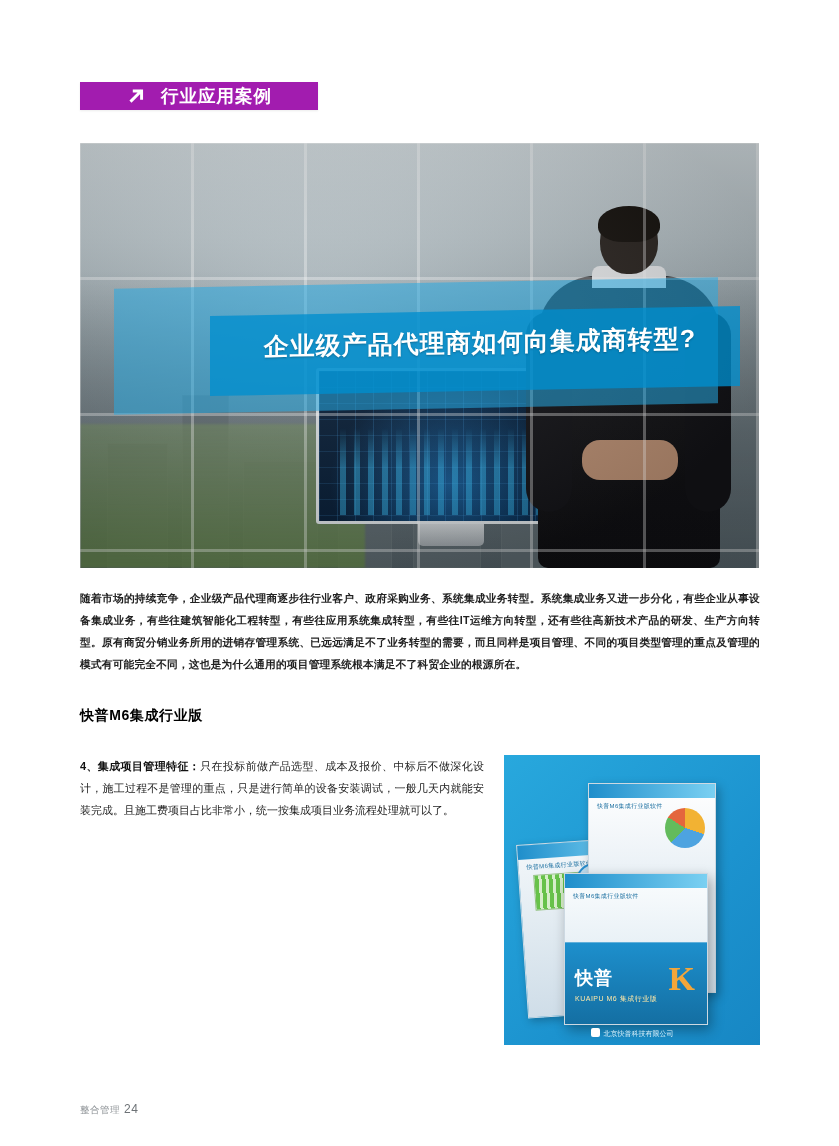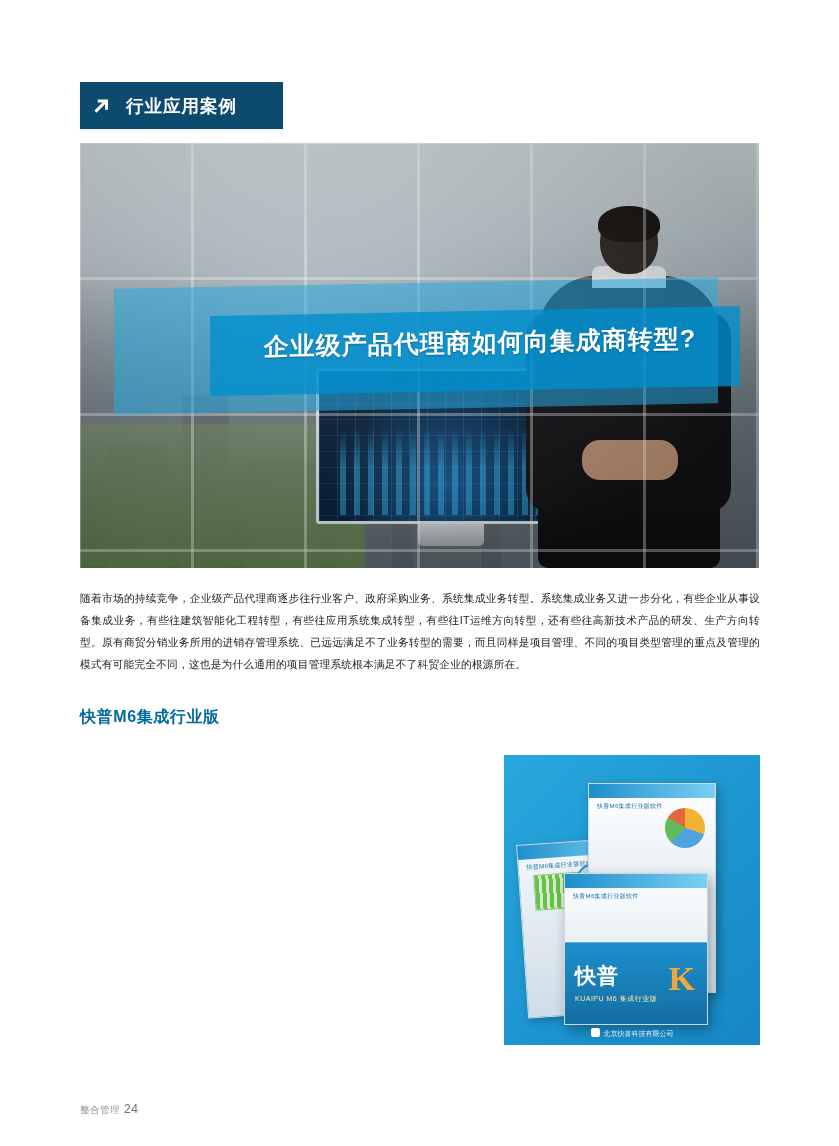--- a/index.html
+++ b/index.html
@@ -20,25 +20,26 @@
     position: absolute;
     inset: 0;
   }
 
   
   .badge {
     position: absolute;
     left: 80px;
     top: 82px;
     width: 203px;
-    height: 47px;
-    background: #0c4a6e;
+    height: 28px;
+    background: #a21caf;
     display: flex;
     align-items: center;
     box-shadow: 0 1px 2px rgba(0,0,0,0.08);
+    padding-left: 35px;
   }
   .badge-icon {
     width: 44px;
     height: 43px;
     display: flex;
     align-items: center;
     justify-content: center;
     color: #ffffff;
   }
   .badge-icon svg { display: block; }
@@ -246,31 +247,31 @@
   
   .intro {
     position: absolute;
     left: 80px;
     top: 588px;
     width: 680px;
     font-size: 10.7px;
     line-height: 2.05;
     color: #222222;
     text-align: justify;
-    font-weight: normal;
+    font-weight: bold;
     letter-spacing: 0.2px;
   }
 
   .sub-heading {
     position: absolute;
     left: 80px;
     top: 707px;
-    font-size: 16px;
+    font-size: 14px;
     font-weight: bold;
-    color: #0369a1;
+    color: #000000;
     letter-spacing: 0.6px;
   }
 
   
   .points {
     position: absolute;
     left: 80px;
     top: 755px;
     width: 404px;
     font-size: 11px;
@@ -348,21 +349,21 @@
     right: 14px; top: 22px;
     width: 34px; height: 34px;
     border-radius: 50%;
     border: 2px solid #2b8fd0;
     background:
       radial-gradient(circle at 35% 35%, #cfe9f8, #9cd0ee);
   }
   .box-logo {
     position: absolute;
     left: 10px; bottom: 34px;
-    font-size: 21px;
+    font-size: 18px;
     font-weight: bold;
     color: #ffffff;
     letter-spacing: 1px;
   }
   .box-sub {
     position: absolute;
     left: 10px; bottom: 20px;
     font-size: 7px;
     color: #ffe9a8;
     letter-spacing: 0.5px;
@@ -466,20 +467,23 @@
     <div class="hero-band-light"></div>
     <div class="hero-band-dark"></div>
     <div class="hero-title">企业级产品代理商如何向集成商转型?</div>
   </div>
 
   <div class="intro">随着市场的持续竞争，企业级产品代理商逐步往行业客户、政府采购业务、系统集成业务转型。系统集成业务又进一步分化，有些企业从事设备集成业务，有些往建筑智能化工程转型，有些往应用系统集成转型，有些往IT运维方向转型，还有些往高新技术产品的研发、生产方向转型。原有商贸分销业务所用的进销存管理系统、已远远满足不了业务转型的需要，而且同样是项目管理、不同的项目类型管理的重点及管理的模式有可能完全不同，这也是为什么通用的项目管理系统根本满足不了科贸企业的根源所在。</div>
 
   <div class="sub-heading">快普M6集成行业版</div>
 
   <div class="points">
+    <div class="point">
+      <b><span>4、</span><span>集成项目管理特征：</span></b><span>只在投标前做产品选型、成本及报价、中标后不做深化设计，施工过程不是管理的重点，只是进行简单的设备安装调试，一般几天内就能安装完成。且施工费项目占比非常小，统一按集成项目业务流程处理就可以了。</span>
+    </div>
   </div>
 
   <div class="product">
     <div class="box-a">
       <div class="box-top-strip"></div>
       <div class="box-title-small">快普M6集成行业版软件</div>
       <div class="box-chip"></div>
       <div class="box-globe"></div>
     </div>
 

